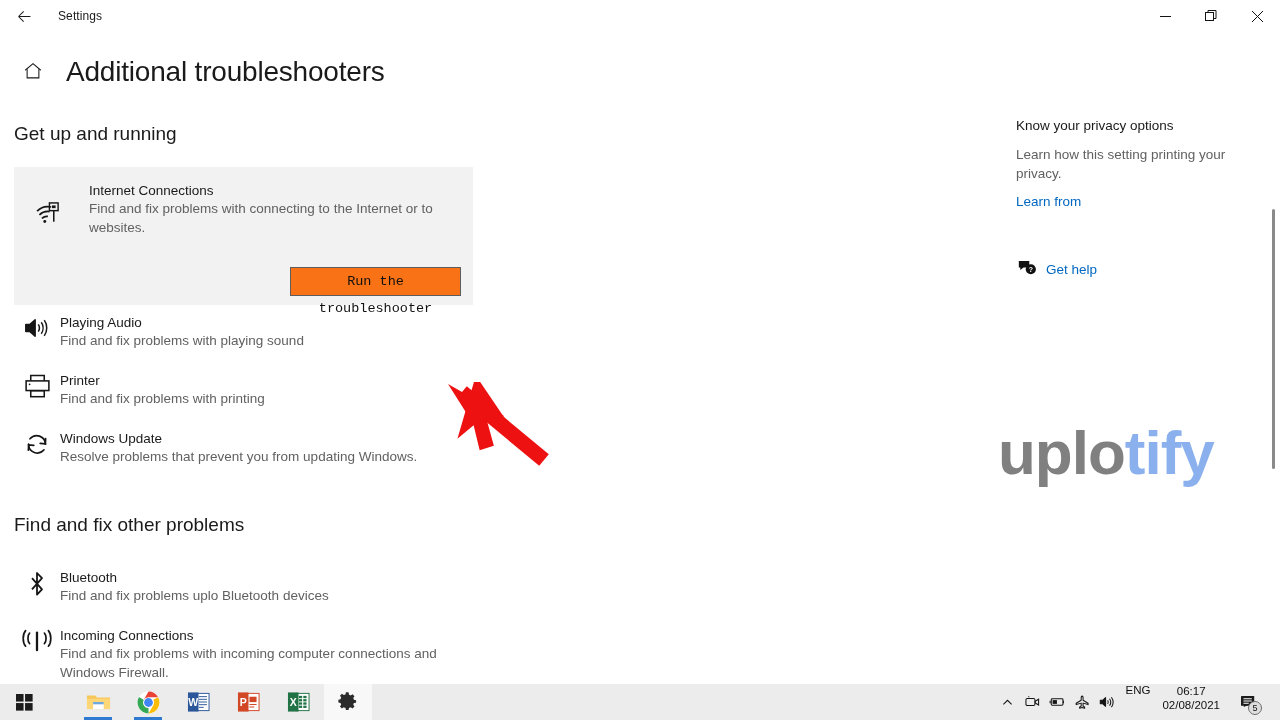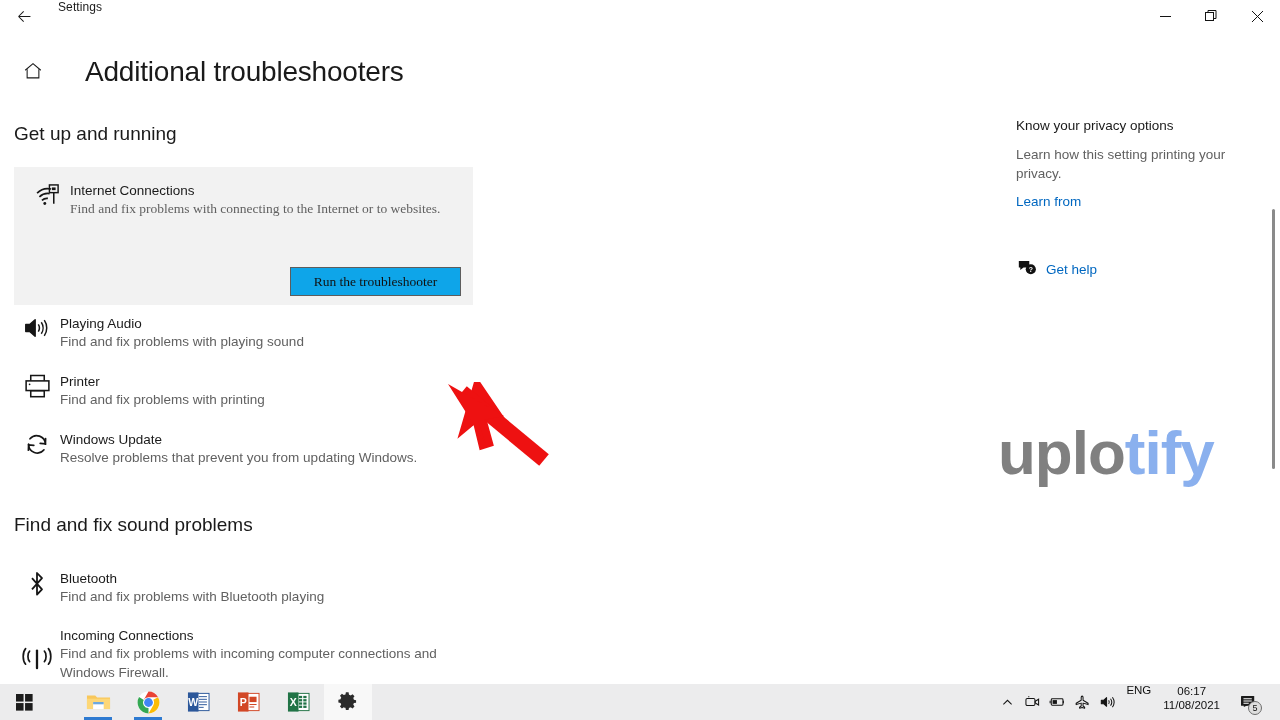--- a/index.html
+++ b/index.html
@@ -8,21 +8,21 @@
     overflow: hidden;
     background: #ffffff;
     font-family: "Liberation Sans", sans-serif;
     -webkit-font-smoothing: antialiased;
   }
 
   
   .titlebar {
     position: absolute; top: 0; left: 0; width: 1280px; height: 32px;
     background: #ffffff;
-    display: flex; align-items: flex-start;
+    display: flex; align-items: center;
   }
   .back-btn {
     width: 48px; height: 32px;
     display: flex; align-items: center; justify-content: center;
     color: #1a1a1a;
   }
   .back-btn svg { display: block; }
   .app-title {
     font-size: 12px; color: #1a1a1a; margin-left: 10px;
     letter-spacing: .1px;
@@ -33,21 +33,21 @@
   }
   .win-btn {
     width: 46px; height: 32px;
     display: flex; align-items: center; justify-content: center;
     color: #141414;
   }
 
   
   .page-header {
     position: absolute; top: 48px; left: 0; width: 1280px; height: 48px;
-    display: flex; align-items: center; gap: 19px;
+    display: flex; align-items: center;
   }
   .home-icon { margin-left: 22px; width: 24px; height: 24px; color: #1a1a1a; }
   .page-title {
     margin-left: 20px;
     font-size: 28px; font-weight: 400; color: #1a1a1a;
     letter-spacing: -.2px;
   }
 
   
   .content {
@@ -62,49 +62,49 @@
     font-size: 19px; font-weight: 400; color: #1a1a1a;
     margin-left: 14px;
   }
 
   
   .tcard {
     position: absolute; left: 14px; width: 459px;
     background: #f2f2f2;
   }
   .item {
-    display: flex; align-items: flex-start;
+    display: flex; align-items: flex-end; gap: 19px;
   }
   .item-icon {
     width: 46px; min-width: 46px; height: 38px;
     display: flex; align-items: flex-start; justify-content: center;
     padding-top: 2px;
     color: #161616;
   }
   .item-text { padding-top: 1px; }
   .item-title {
     font-size: 13.5px; color: #1a1a1a; line-height: 18px;
   }
   .item-desc {
     font-size: 13.5px; color: #616161; line-height: 18.5px;
     max-width: 400px;
   }
   .run-btn {
     position: absolute;
-    background: #0ea5e9;
+    background: #f97316;
     border: 1px solid #5d5d5d;
-    font-family: Liberation Serif, serif;
+    font-family: Liberation Mono, monospace;
     font-size: 13.5px;
     color: #111111;
     text-align: center;
     line-height: 27px;
   }
 
   
-  .plain-item { position: absolute; left: 14px; display: flex; align-items: flex-end; }
+  .plain-item { position: absolute; left: 14px; display: flex; }
 
   
   .right-rail {
     position: absolute; left: 1016px; top: 0; width: 240px;
   }
   .rail-title { font-size: 13.5px; color: #1a1a1a; line-height: 18px; }
   .rail-desc  { font-size: 13.5px; color: #616161; line-height: 19px; margin-top: 10px; }
   .rail-link  { font-size: 13.5px; color: #0067c0; margin-top: 11px; display: inline-block; }
   .gethelp {
     display: flex; align-items: center; margin-top: 48px;
@@ -230,21 +230,21 @@
             <rect x="18.6" y="4.6" width="3.8" height="2.8" fill="currentColor" stroke="none"></rect>
             <path d="M20.5 10v11.5"></path>
             <path d="M3.2 10.5c4-4 9.6-5.4 14.6-4.2" stroke-width="1.7"></path>
             <path d="M5.6 14.4c3-2.9 6.9-4 10.6-3.4" stroke-width="1.7"></path>
             <path d="M8.2 18.1c1.8-1.7 4-2.4 6.2-2.1" stroke-width="1.7"></path>
             <circle cx="11.2" cy="21.3" r="1.5" fill="currentColor" stroke="none"></circle>
           </svg>
         </div>
         <div class="item-text">
           <div class="item-title">Internet Connections</div>
-          <div class="item-desc" style="width:372px;font-family:Liberation Serif, serif;">Find and fix problems with connecting to the Internet or to websites.</div>
+          <div class="item-desc" style="width:372px;">Find and fix problems with connecting to the Internet or to websites.</div>
         </div>
       </div>
       <div class="run-btn" style="left:276px;top:100px;width:171px;height:29px;">Run the troubleshooter</div>
     </div>
 
     <div class="plain-item" style="top:209px;">
       <div class="item-icon">
         <svg width="28" height="26" viewBox="0 0 30 26" fill="none" stroke="currentColor" stroke-width="1.6">
           <path d="M3 9.3h4.2L13 4.2v17.6L7.2 16.7H3z" fill="currentColor" stroke-linejoin="round"></path>
           <path d="M16.4 9.2c1.4 2.2 1.4 5.4 0 7.6"></path>
@@ -281,31 +281,31 @@
           <path d="M22.6 7.6l-.2 5.2-5.2-.4"></path>
           <path d="M5.4 19.2l.2-5.2 5.2.4"></path>
         </svg>
       </div>
       <div class="item-text">
         <div class="item-title">Windows Update</div>
         <div class="item-desc">Resolve problems that prevent you from updating Windows.</div>
       </div>
     </div>
 
-    <div class="section-heading" style="position:absolute;top:410px;">Find and fix sound problems</div>
+    <div class="section-heading" style="position:absolute;top:410px;">Find and fix other problems</div>
 
     <div class="plain-item" style="top:464px;">
       <div class="item-icon">
         <svg width="22" height="28" viewBox="0 0 20 28" fill="none" stroke="currentColor" stroke-width="1.8" stroke-linejoin="round">
           <path d="M5 8.2l10 11.2-5 5.1V3l5 5.2L5 19.4"></path>
         </svg>
       </div>
       <div class="item-text">
         <div class="item-title">Bluetooth</div>
-        <div class="item-desc">Find and fix problems with Bluetooth playing</div>
+        <div class="item-desc">Find and fix problems uplo Bluetooth devices</div>
       </div>
     </div>
 
     <div class="plain-item" style="top:522px;">
       <div class="item-icon">
         <svg width="30" height="27" viewBox="0 0 30 27" fill="none" stroke="currentColor" stroke-width="1.7" stroke-linecap="round">
           <path d="M7.6 5.2C5.4 7.4 5.4 13.4 7.6 15.6"></path>
           <path d="M3.6 2.6C0.4 6.2 0.4 14.6 3.6 18.2"></path>
           <path d="M22.4 5.2c2.2 2.2 2.2 8.2 0 10.4"></path>
           <path d="M26.4 2.6c3.2 3.6 3.2 12 0 15.6"></path>
@@ -457,21 +457,21 @@
       <svg width="16" height="14" viewBox="0 0 17 14" fill="none" stroke="currentColor" stroke-width="1.1">
         <path d="M1.4 5.2h2.4L7 2.4v9.2L3.8 8.8H1.4z" fill="currentColor" stroke-linejoin="round"></path>
         <path d="M9.2 5.1c.8 1.2.8 2.9 0 4.1"></path>
         <path d="M11.2 3.5c1.5 2.1 1.5 5.3 0 7.4"></path>
         <path d="M13.2 2c2.1 3 2.1 7.4 0 10.4"></path>
       </svg>
     </div>
     <div class="tray-lang">ENG</div>
     <div class="tray-clock">
       <div>06:17</div>
-      <div>11/08/2021</div>
+      <div>02/08/2021</div>
     </div>
     <div class="tray-notif">
       <svg width="19" height="17" viewBox="0 0 20 18" fill="#1b1b1b">
         <rect x="1" y="2" width="14" height="10.4" rx="0.6"></rect>
         <path d="M4 13.8l4.6-2.2H4z"></path>
         <g stroke="#ffffff" stroke-width="1.1">
           <path d="M3.6 5h8.8M3.6 7.4h8.8M3.6 9.8h5.6"></path>
         </g>
       </svg>
       <div class="notif-badge">5</div>

